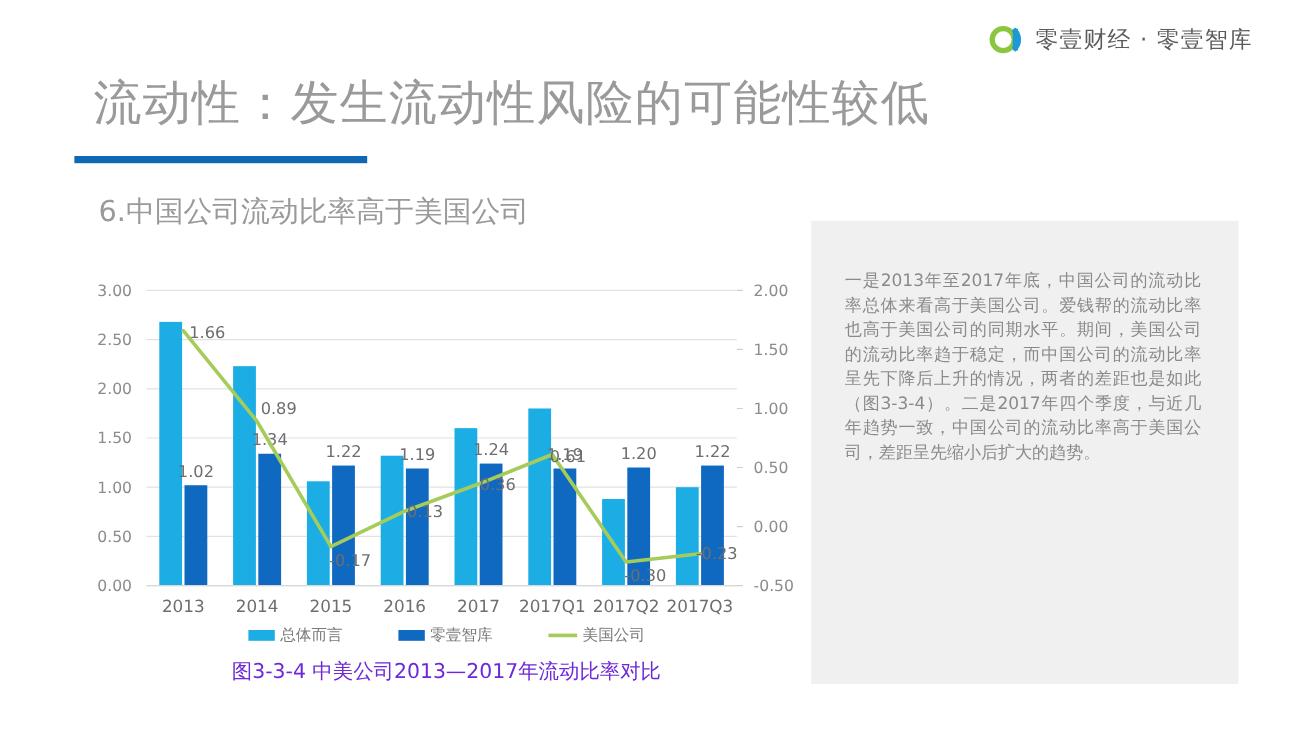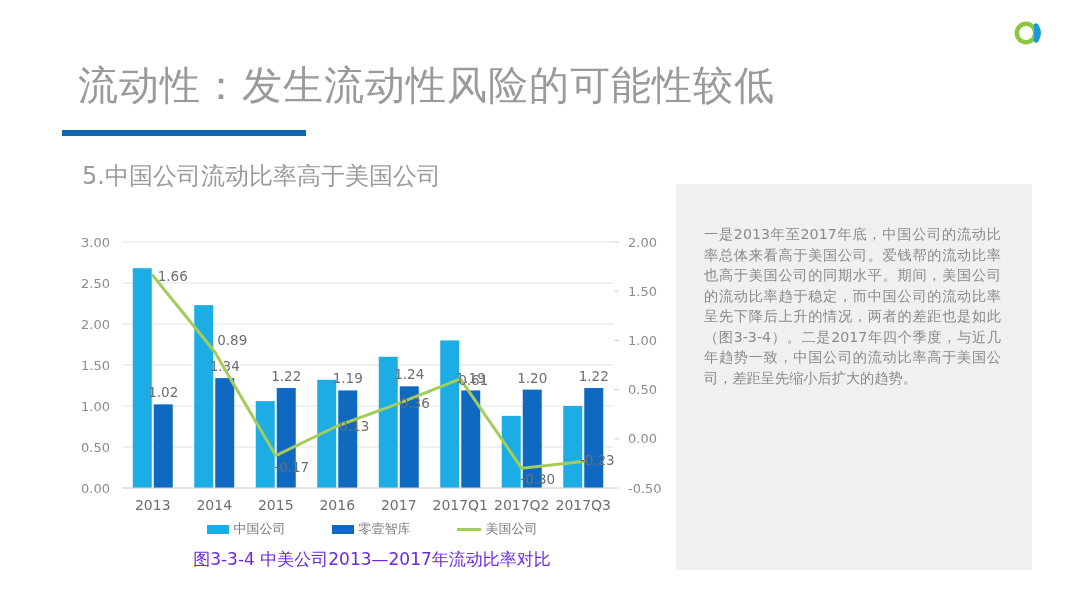--- a/index.html
+++ b/index.html
@@ -147,26 +147,27 @@
 <body>
 
 <div id="brand">
   <div class="logo-mark">
     <svg width="30" height="30" viewBox="0 0 30 30" aria-hidden="true">
       <circle cx="12" cy="15" r="9.2" fill="none" stroke="#8cc63f" stroke-width="4.4"></circle>
       <path d="M20.6 6.6 A10.6 10.6 0 0 1 20.6 23.4" fill="none" stroke="#1b9ad6" stroke-width="4.4" stroke-linecap="butt"></path>
       <rect x="20.0" y="6.0" width="4.3" height="18.0" fill="#1b9ad6"></rect>
     </svg>
   </div>
+  <div class="logo-text">零壹财经 · 零壹智库</div>
 </div>
 
 <div id="title">流动性：发生流动性风险的可能性较低</div>
 <div id="title-rule"></div>
 
-<div id="subtitle">5.中国公司流动比率高于美国公司</div>
+<div id="subtitle">6.中国公司流动比率高于美国公司</div>
 
 <div id="chart-panel">
   <svg id="chart-svg" width="620" height="290" viewBox="0 0 620 290">
       <line x1="60" x2="552" y1="260.00" y2="260.00" stroke="#e2e2e2" stroke-width="1"></line>
       <line x1="60" x2="552" y1="219.00" y2="219.00" stroke="#e2e2e2" stroke-width="1"></line>
       <line x1="60" x2="552" y1="178.00" y2="178.00" stroke="#e2e2e2" stroke-width="1"></line>
       <line x1="60" x2="552" y1="137.00" y2="137.00" stroke="#e2e2e2" stroke-width="1"></line>
       <line x1="60" x2="552" y1="96.00" y2="96.00" stroke="#e2e2e2" stroke-width="1"></line>
       <line x1="60" x2="552" y1="55.00" y2="55.00" stroke="#e2e2e2" stroke-width="1"></line>
       <line x1="60" x2="552" y1="14.00" y2="14.00" stroke="#e2e2e2" stroke-width="1"></line>
@@ -230,21 +231,21 @@
       <text x="336.75" y="282" text-anchor="middle" font-size="14" fill="#6e6e6e" font-family="&quot;DejaVu Sans&quot;, sans-serif">2017</text>
       <text x="398.25" y="282" text-anchor="middle" font-size="14" fill="#6e6e6e" font-family="&quot;DejaVu Sans&quot;, sans-serif">2017Q1</text>
       <text x="459.75" y="282" text-anchor="middle" font-size="14" fill="#6e6e6e" font-family="&quot;DejaVu Sans&quot;, sans-serif">2017Q2</text>
       <text x="521.25" y="282" text-anchor="middle" font-size="14" fill="#6e6e6e" font-family="&quot;DejaVu Sans&quot;, sans-serif">2017Q3</text>
     </svg>
 </div>
 
 <div id="chart-legend">
     <div class="legend-item">
       <span class="legend-swatch" style="background: rgb(28, 173, 228);"></span>
-      <span>中国公司</span>
+      <span>总体而言</span>
     </div>
     <div class="legend-item">
       <span class="legend-swatch" style="background: rgb(16, 105, 192);"></span>
       <span>零壹智库</span>
     </div>
     <div class="legend-item">
       <span class="legend-line" style="background: rgb(165, 204, 90);"></span>
       <span>美国公司</span>
     </div>
   </div>

